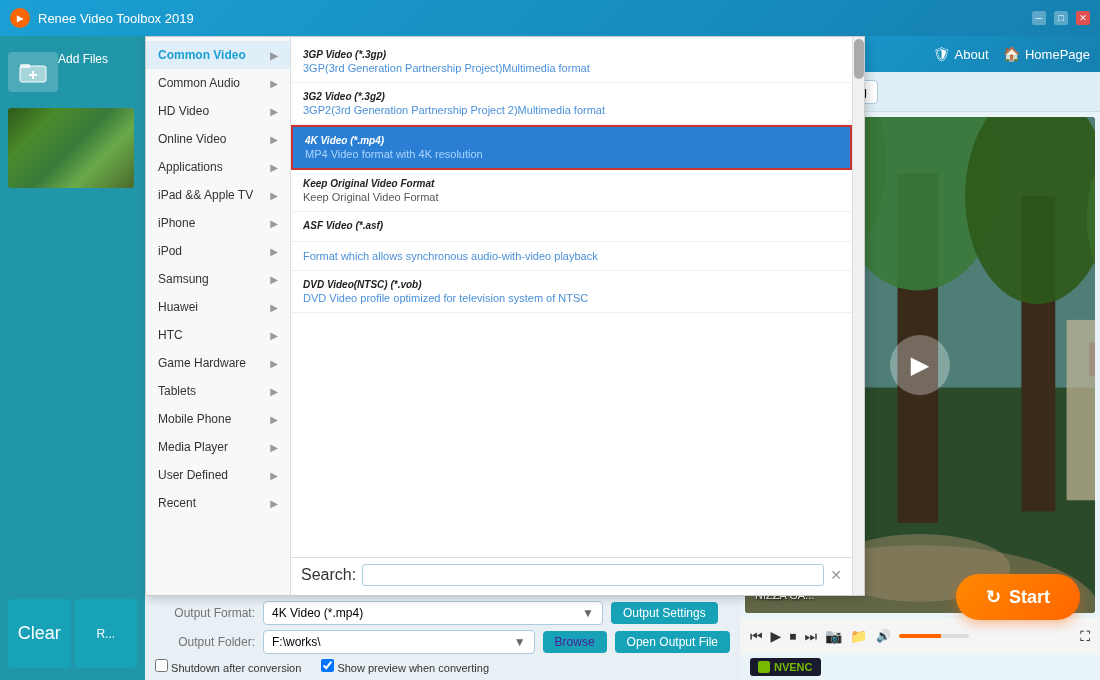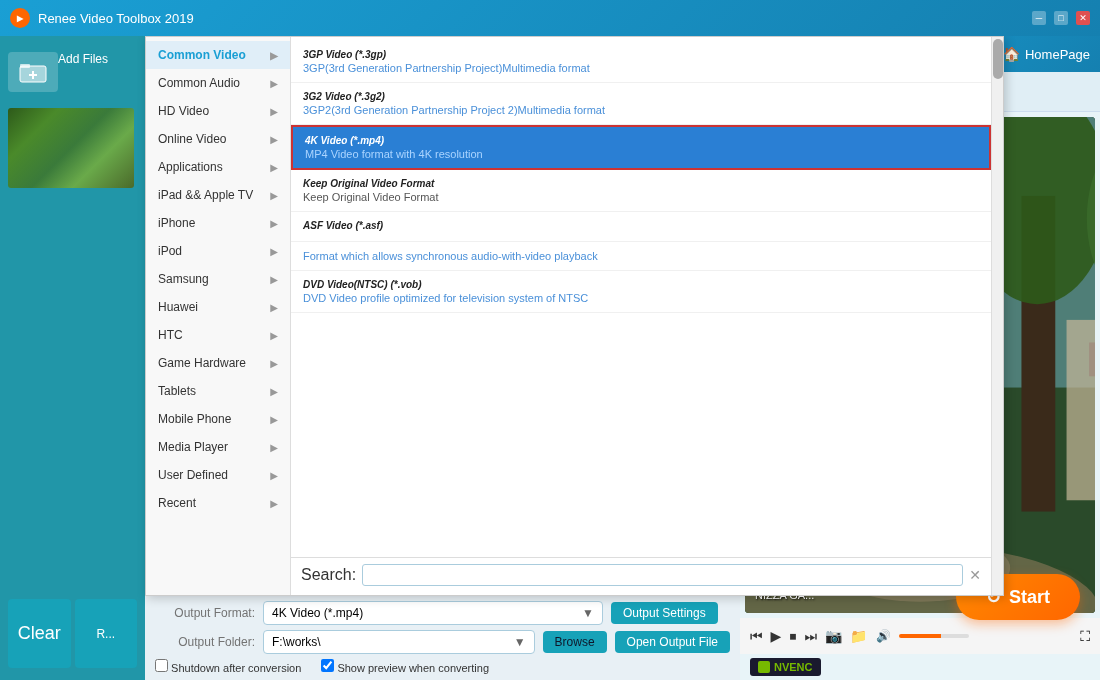--- a/index.html
+++ b/index.html
@@ -207,21 +207,21 @@
       background: #17a2b8;
       color: white;
       border: none;
       padding: 4px 12px;
       border-radius: 4px;
       font-size: 12px;
       cursor: pointer;
     }
     .browse-btn {
       background: #17a2b8;
-      color: #0f172a;
+      color: #4c1d95;
       border: none;
       padding: 4px 12px;
       border-radius: 4px;
       font-size: 12px;
       cursor: pointer;
     }
     .open-btn {
       background: #17a2b8;
       color: white;
       border: none;
@@ -254,21 +254,21 @@
       display: flex;
       align-items: center;
       gap: 8px;
       box-shadow: 0 4px 12px rgba(255,102,0,0.4);
     }
 
     
     .dropdown-overlay {
       position: absolute;
       top: 0; left: 0;
-      width: 859px;
+      width: 720px;
       background: white;
       border: 1px solid #ccc;
       box-shadow: 2px 2px 10px rgba(0,0,0,0.2);
       z-index: 100;
       display: flex;
     }
     .menu-sidebar {
       width: 145px;
       background: #f8f8f8;
       border-right: 1px solid #ddd;

